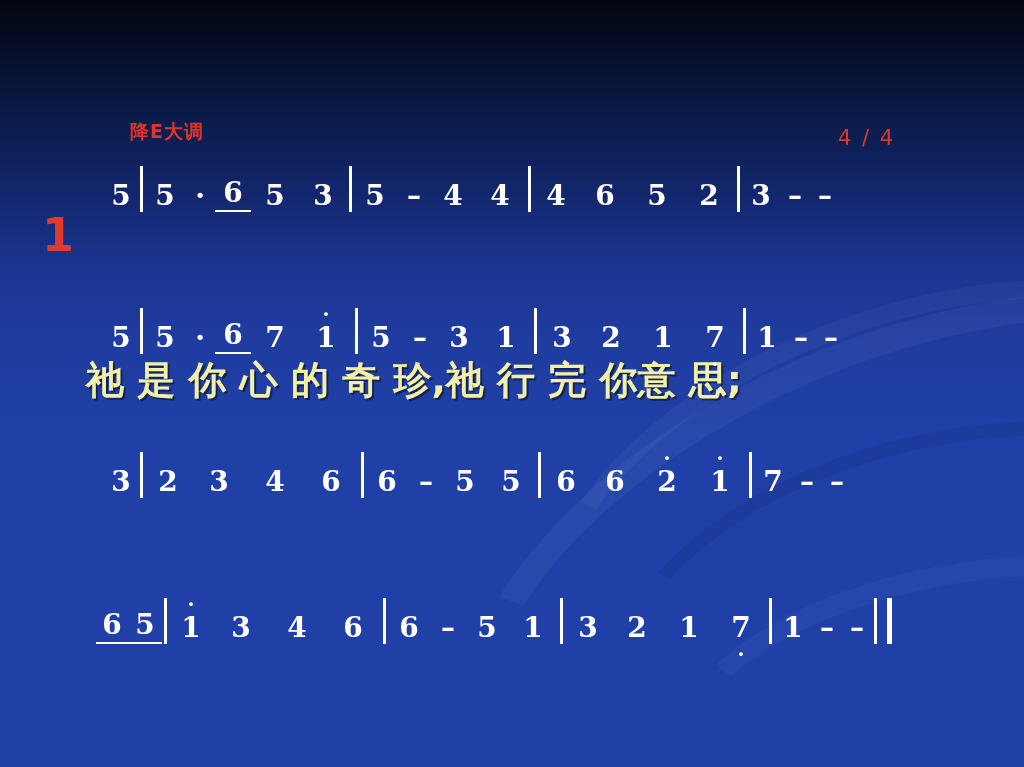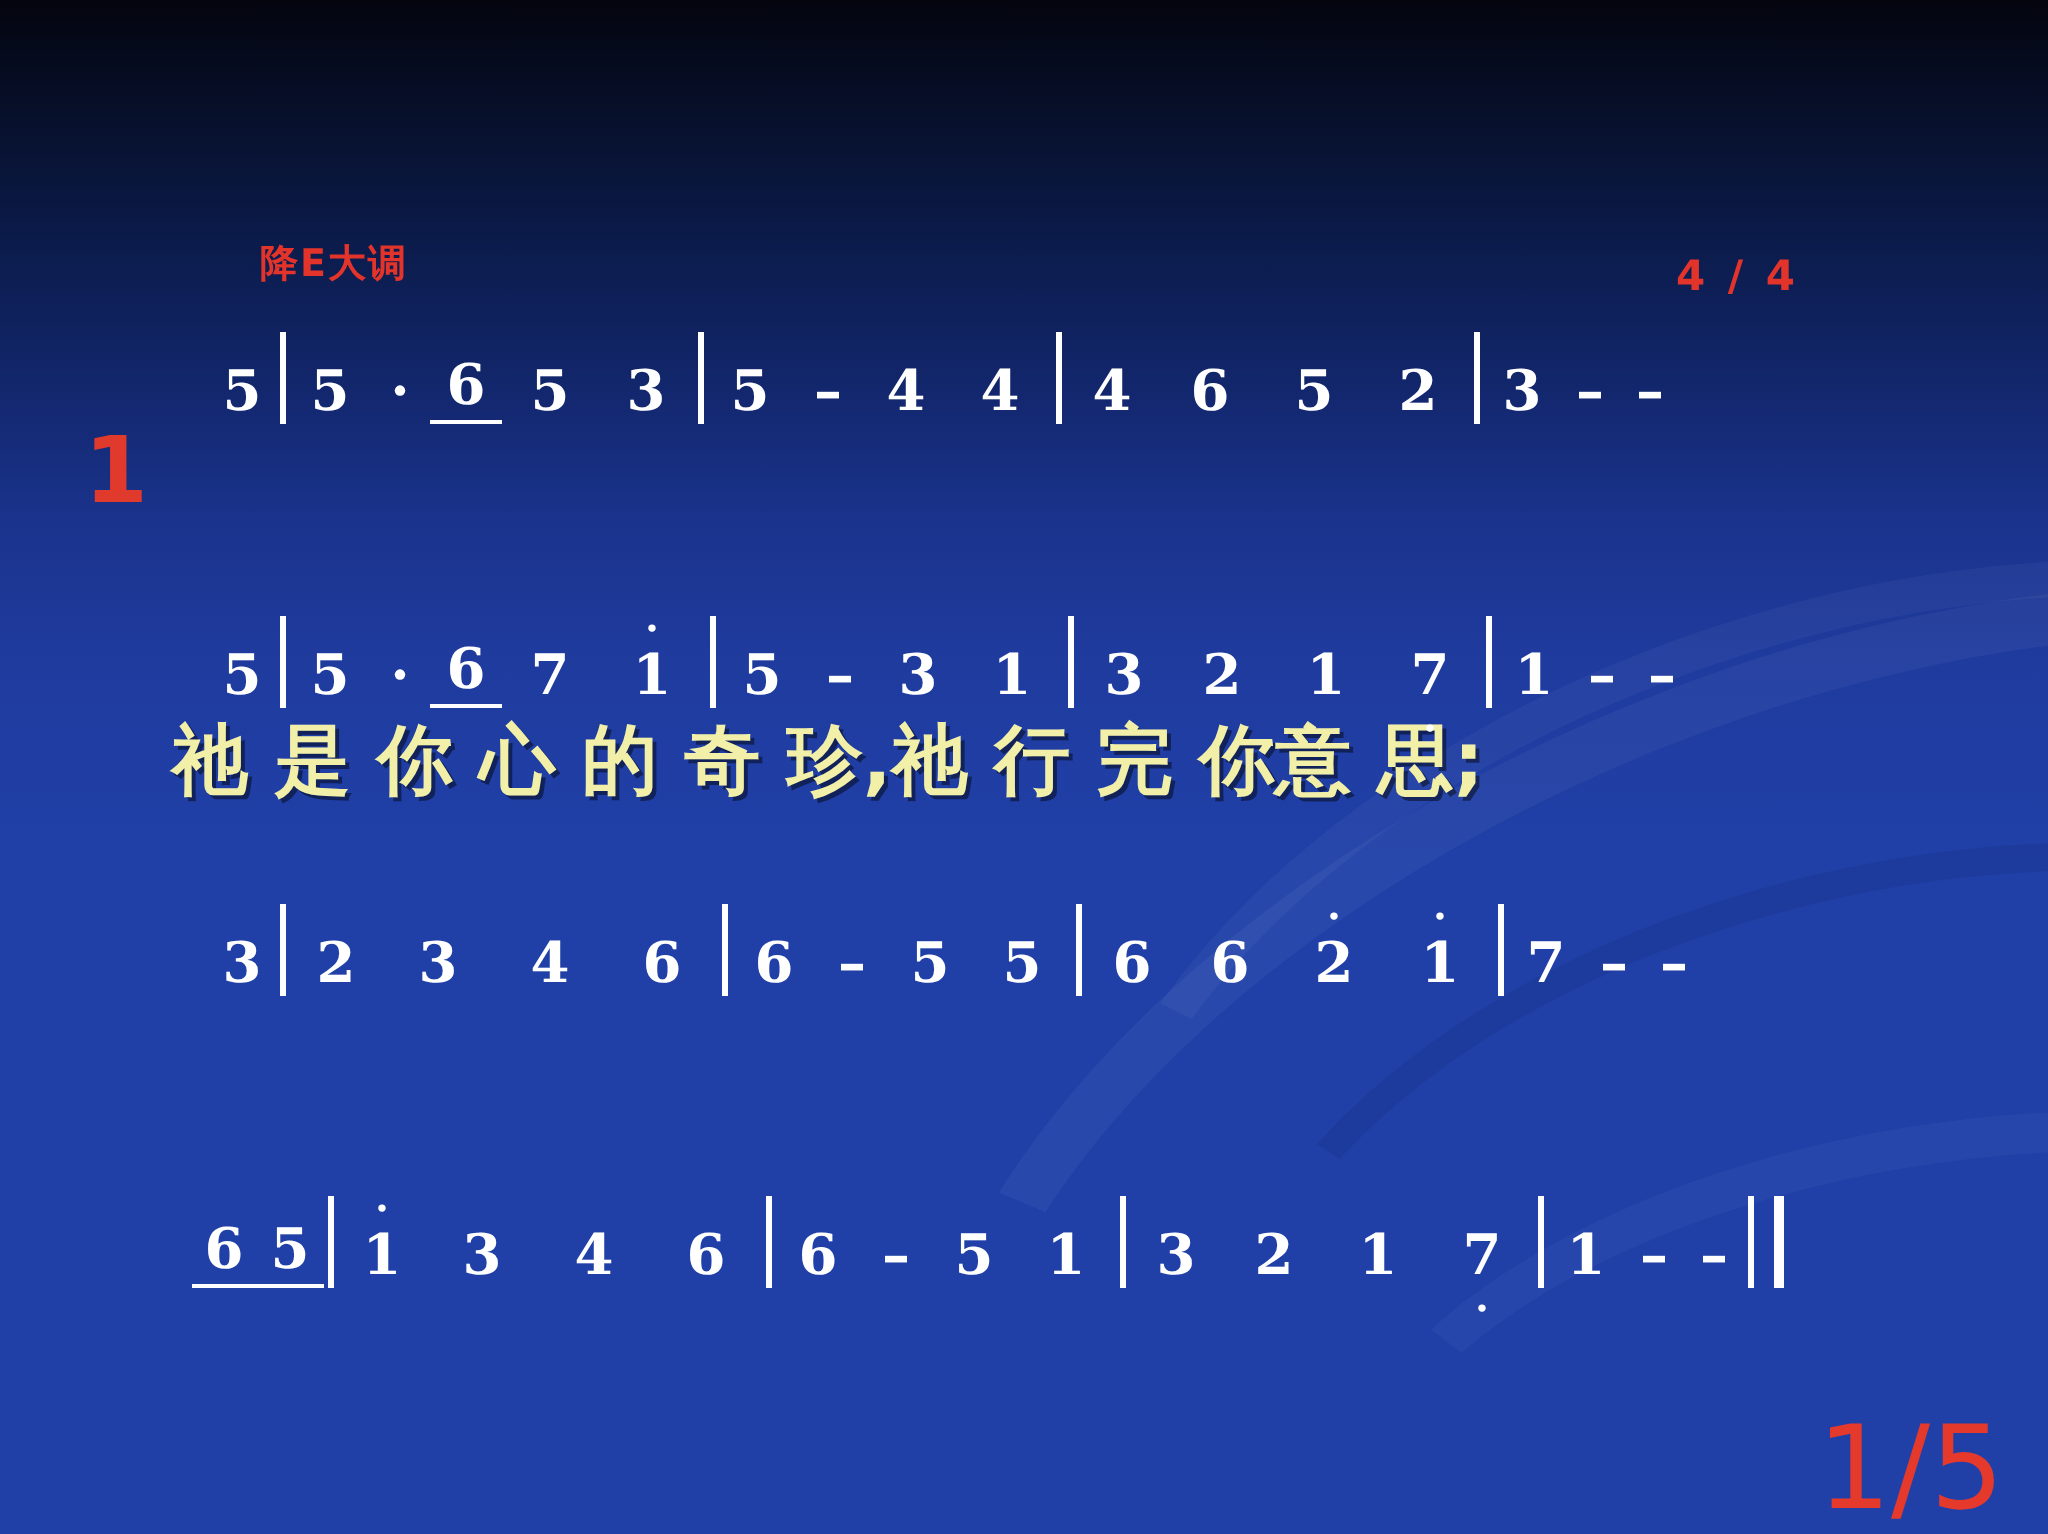--- a/index.html
+++ b/index.html
@@ -103,21 +103,21 @@
     color: #e2342a;
     font-size: 19px;
     font-weight: bold;
     letter-spacing: 1px;
   }
   #time-signature {
     position: absolute;
     left: 838px; top: 126px;
     color: #e2342a;
     font-size: 21px;
-    font-weight: bold;
+    font-weight: normal;
     letter-spacing: 2px;
   }
 
   
   #verse-marker {
     position: absolute;
     left: 42px; top: 212px;
     color: #e03a2c;
     font-size: 46px;
     font-weight: bold;
@@ -318,15 +318,14 @@
         <span class="note" style="width: 52px;"><span>1</span></span>
         <span class="note" style="width: 52px;"><span>7</span><span class="dot-below">·</span></span>
         <span class="barline"></span>
         <span class="note" style="width: 38px;"><span>1</span></span>
         <span class="note dash" style="width: 30px;"><span>–</span></span>
         <span class="note dash" style="width: 30px;"><span>–</span></span>
         <span class="endbar"></span>
       </div>
   </div>
 
-  <div id="page-indicator">1/5</div>
 
 </div>
 
 </body></html>

